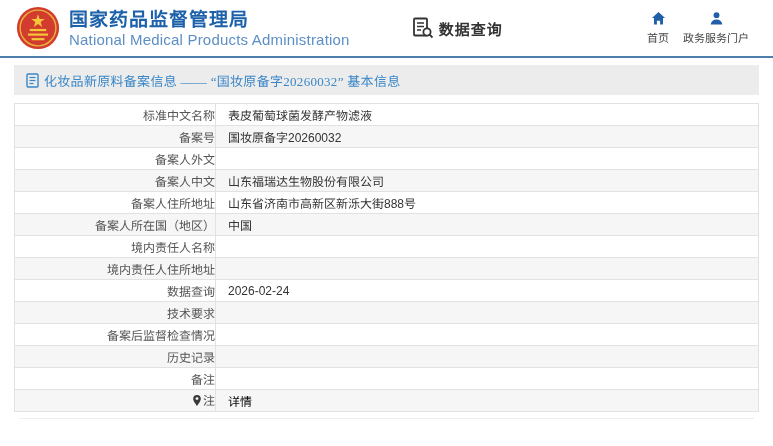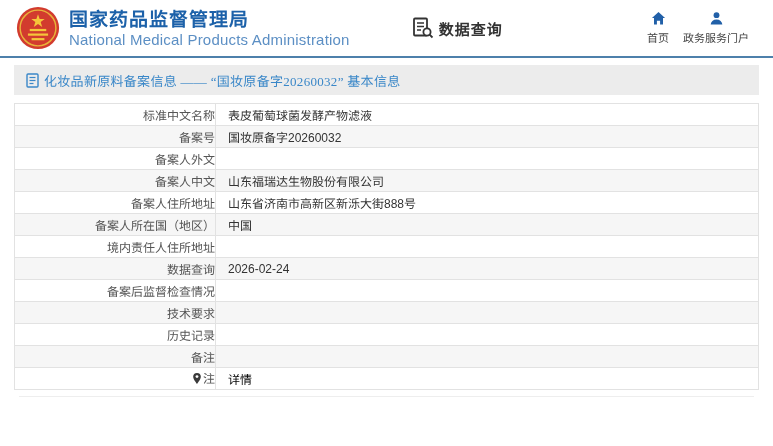--- a/index.html
+++ b/index.html
@@ -124,33 +124,37 @@
       </tr>
       <tr>
         <td class="label">备案人住所地址</td>
         <td class="value">山东省济南市高新区新泺大街888号</td>
       </tr>
       <tr>
         <td class="label">备案人所在国（地区）</td>
         <td class="value">中国</td>
       </tr>
       <tr>
+        <td class="label">境内责任人名称</td>
+        <td class="value"></td>
+      </tr>
+      <tr>
         <td class="label">境内责任人住所地址</td>
         <td class="value"></td>
       </tr>
       <tr>
         <td class="label">数据查询</td>
         <td class="value">2026-02-24</td>
       </tr>
       <tr>
-        <td class="label">备案后监督检查情况</td>
+        <td class="label">技术要求</td>
         <td class="value"></td>
       </tr>
       <tr>
-        <td class="label">技术要求</td>
+        <td class="label">备案后监督检查情况</td>
         <td class="value"></td>
       </tr>
       <tr>
         <td class="label">历史记录</td>
         <td class="value"></td>
       </tr>
       <tr>
         <td class="label">备注</td>
         <td class="value"></td>
       </tr>

